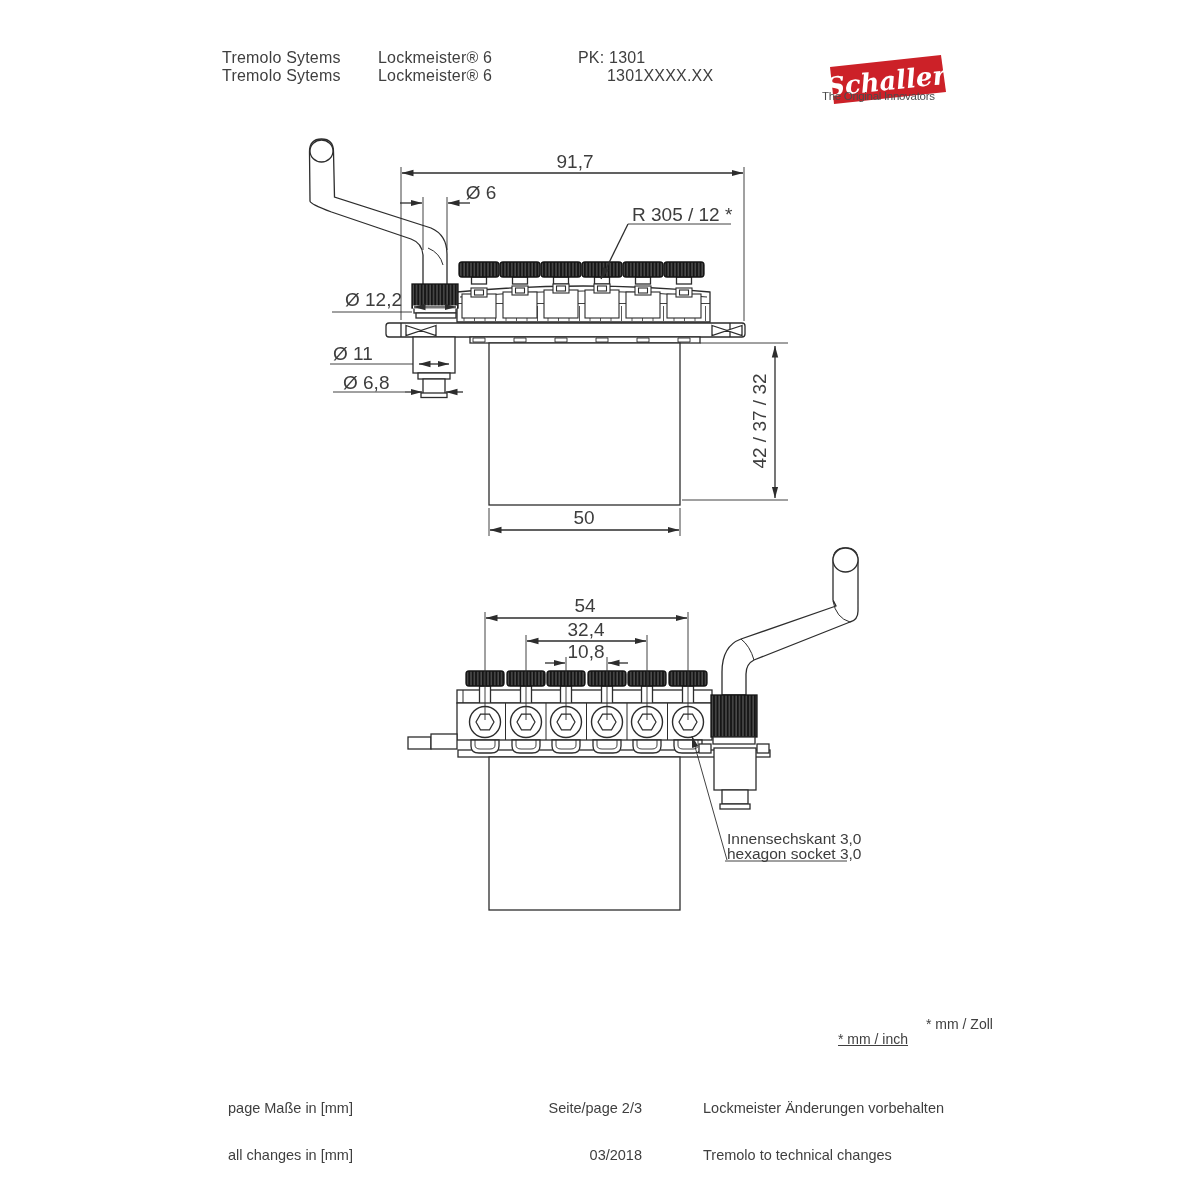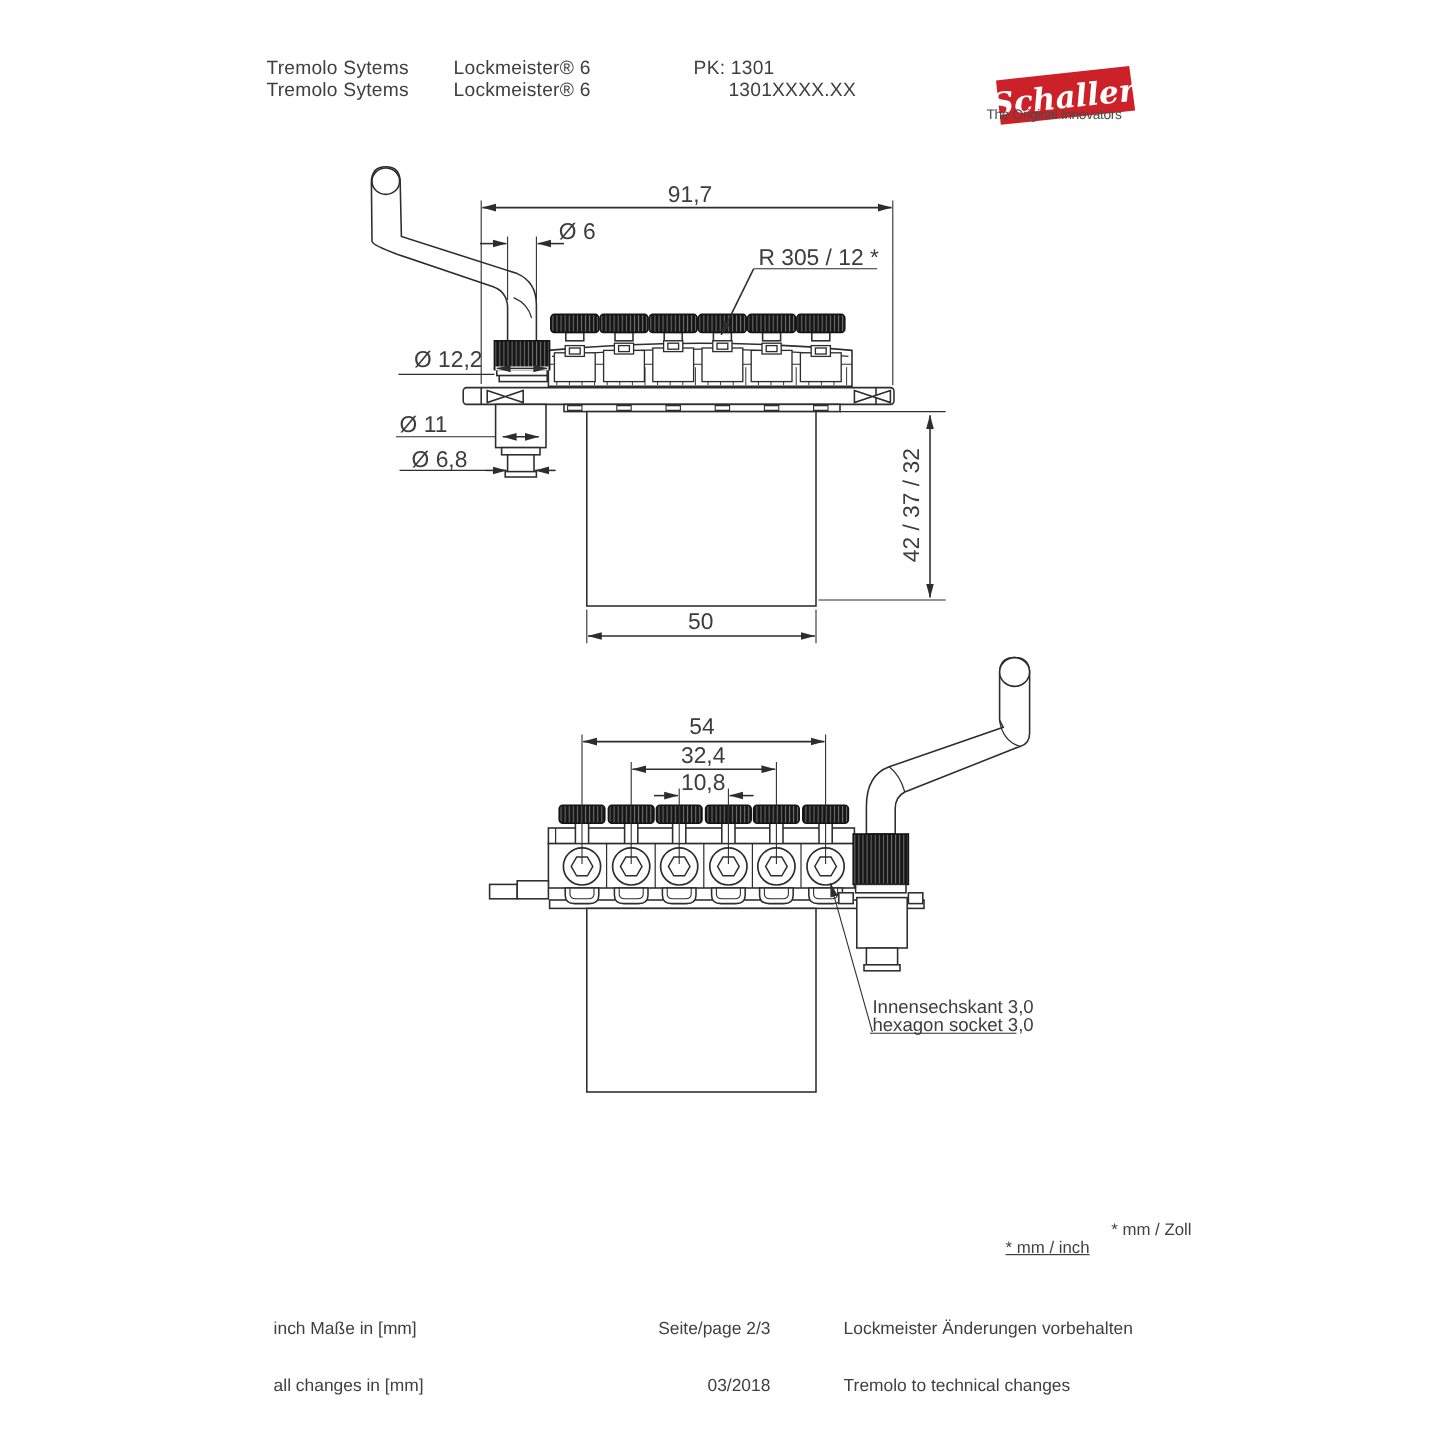--- a/index.html
+++ b/index.html
@@ -243,21 +243,21 @@
       <text class="sml" x="727" y="844">Innensechskant  3,0</text>
       <text class="sml" x="727" y="859">hexagon socket 3,0</text>
     </g>
   </g>
 </svg>
 
 <span class="abs note" style="left:886px;top:1017px;margin-left:40px;">* mm / Zoll</span>
 <span class="abs note" style="left:838px;top:1032px;text-decoration:underline;">* mm / inch</span>
 
 <div class="abs ftr" style="left:228px;top:1070px;">
-  <div>inch Maße in [mm]</div>
+  <div>page Maße in [mm]</div>
   <div>all changes in [mm]</div>
 </div>
 <div class="abs ftr" style="left:482px;top:1070px;width:160px;text-align:right;">
   <div>Seite/page 2/3</div>
   <div>03/2018</div>
 </div>
 <div class="abs ftr" style="left:703px;top:1070px;">
   <div>Lockmeister Änderungen vorbehalten</div>
   <div>Tremolo to technical changes</div>
 </div>

